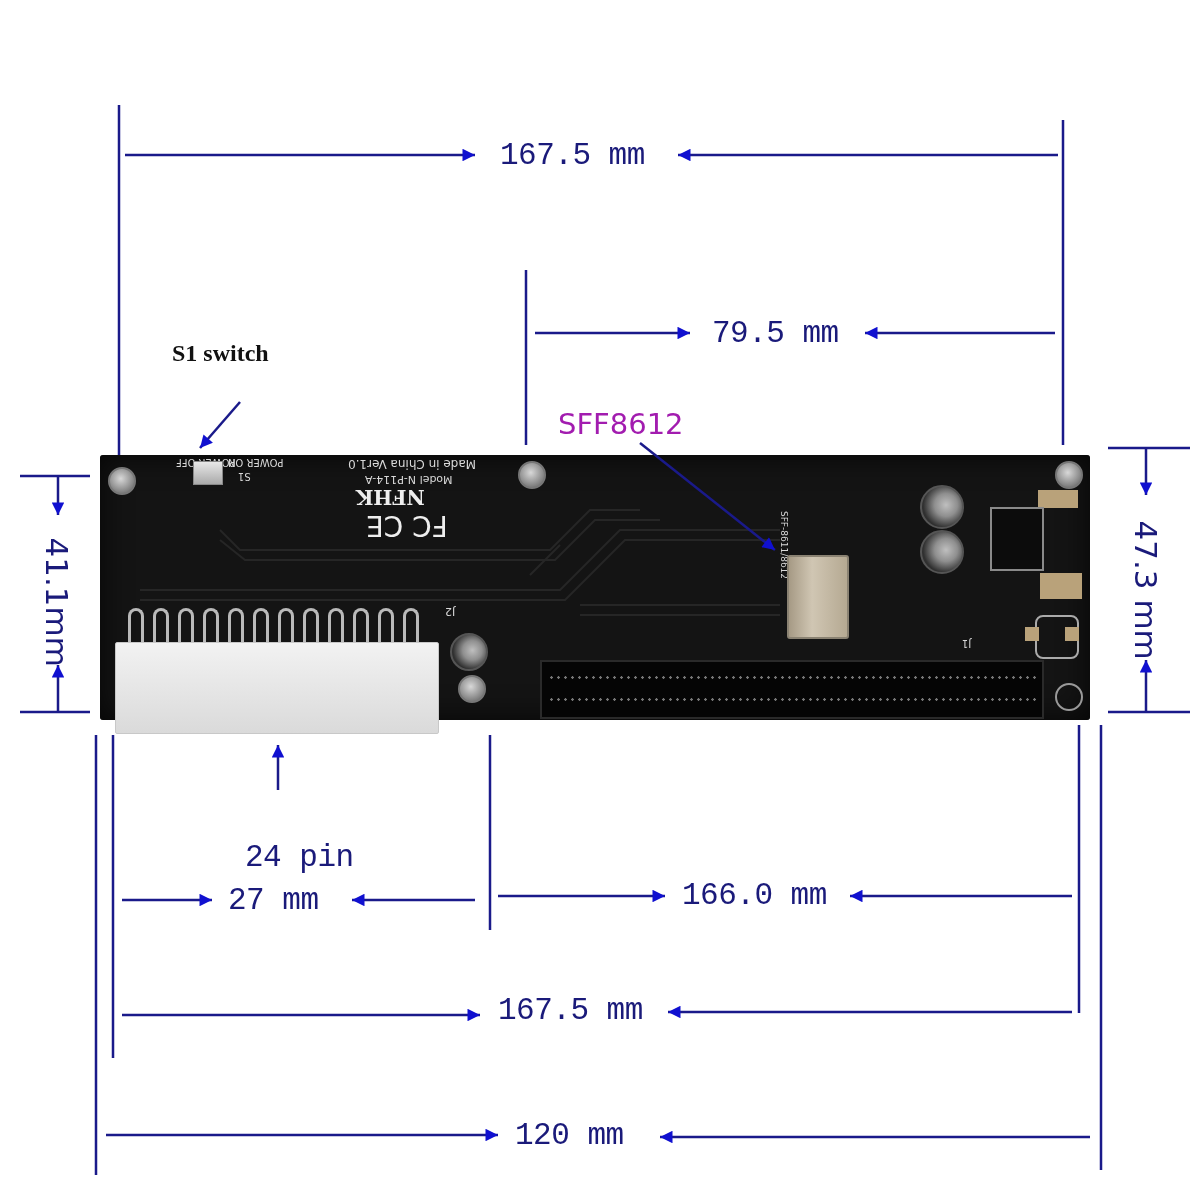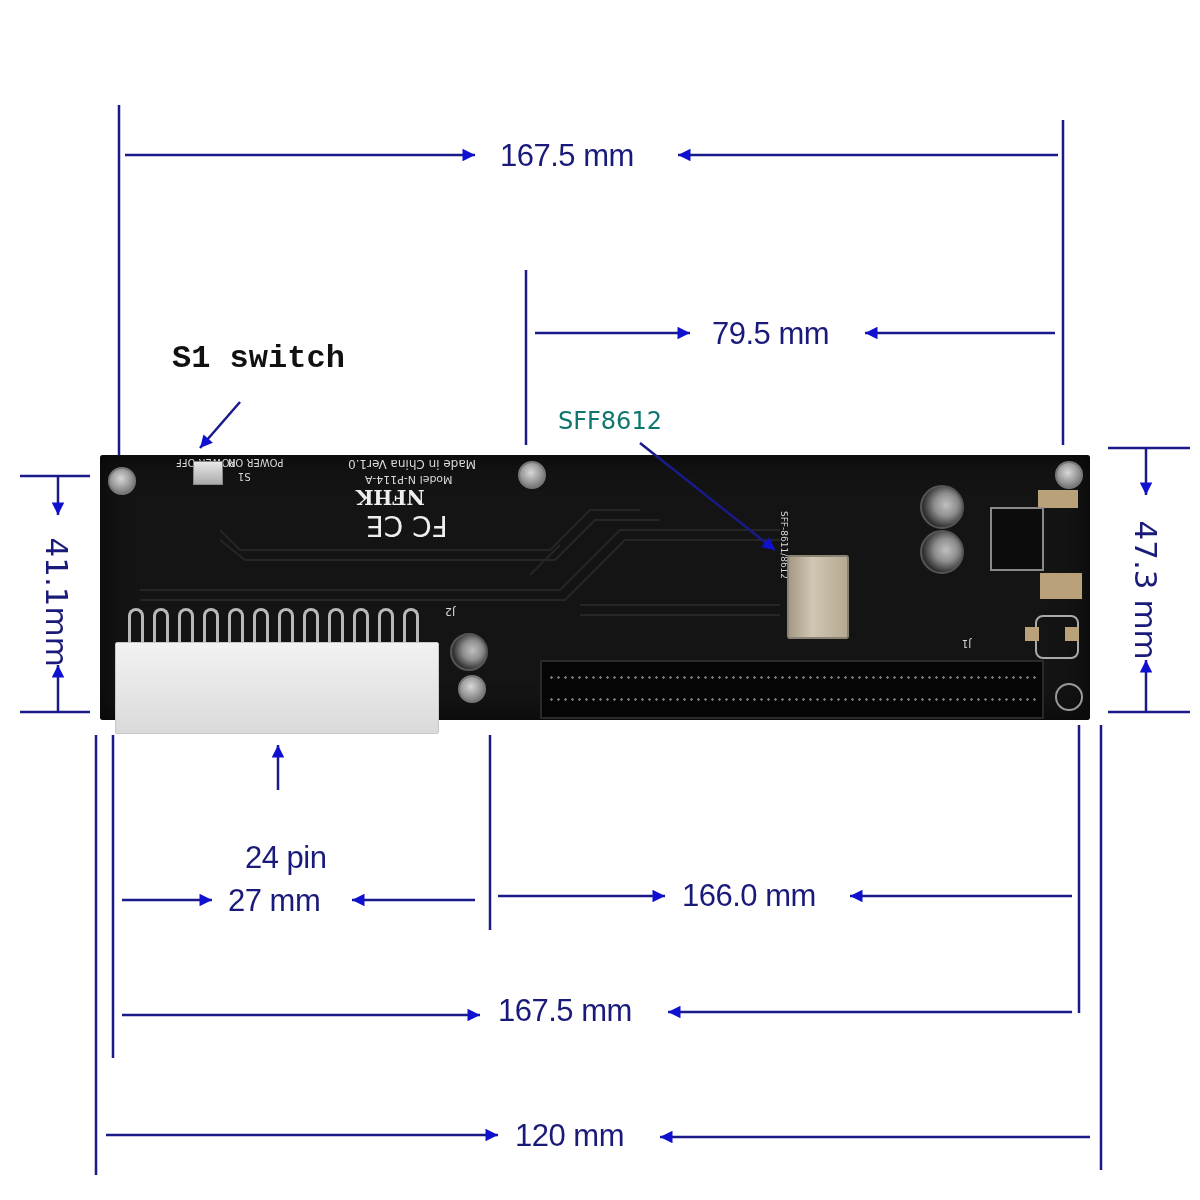--- a/index.html
+++ b/index.html
@@ -1,21 +1,21 @@
 <!DOCTYPE html>
 <html><head>
 <meta charset="utf-8">
 <style>
   html, body { margin: 0; padding: 0; background: #ffffff; }
   body { width: 1200px; height: 1200px; position: relative; overflow: hidden; font-family: "DejaVu Sans", sans-serif; }
   .abs { position: absolute; }
-  .dim-label { position: absolute; color: #1a1a7a; font-size: 31px; line-height: 1; white-space: nowrap; font-family: Liberation Sans, sans-serif; letter-spacing: -0.5px; text-align: center; }
+  .dim-label { position: absolute; color: #1a1a7a; font-size: 31px; line-height: 1; white-space: nowrap; font-family: Liberation Mono, monospace; letter-spacing: -0.5px; text-align: center; }
   .vlabel { position: absolute; color: #1a1a7a; font-size: 31px; line-height: 1; white-space: nowrap; transform-origin: center center; transform: rotate(90deg); font-family: "DejaVu Sans", sans-serif; }
-  .callout-s1 { position: absolute; font-family: Liberation Mono, monospace; font-weight: bold; font-size: 32px; color: #111; white-space: nowrap; }
-  .callout-sff { position: absolute; font-family: "DejaVu Sans", sans-serif; font-size: 24px; color: #0f766e; white-space: nowrap; }
+  .callout-s1 { position: absolute; font-family: Liberation Serif, serif; font-weight: bold; font-size: 24px; color: #111; white-space: nowrap; }
+  .callout-sff { position: absolute; font-family: "DejaVu Sans", sans-serif; font-size: 29px; color: #a21caf; white-space: nowrap; }
   .pcb { position: absolute; left: 100px; top: 455px; width: 990px; height: 265px; background: #141414; border-radius: 3px; box-shadow: inset 0 0 30px rgba(0,0,0,.8); }
   .hole { position: absolute; width: 24px; height: 24px; border-radius: 50%; background: radial-gradient(circle at 45% 40%, #d8d8d8 0%, #9a9a9a 50%, #5a5a5a 100%); border: 2px solid #777; }
   .silk { position: absolute; color: #d8d8d8; font-size: 10px; transform: rotate(180deg); white-space: nowrap; }
   .atx { position: absolute; left: 115px; top: 642px; width: 322px; height: 90px; background: linear-gradient(#f2f2f2, #dadada); border: 1px solid #c8c8c8; border-radius: 2px; }
   .pin { position: absolute; width: 10px; height: 45px; border: 3px solid #b9b9b9; border-bottom: none; border-radius: 8px 8px 0 0; background: transparent; }
   .pcie { position: absolute; left: 540px; top: 660px; width: 500px; height: 55px; background: #050505; border: 2px solid #2a2a2a; }
   .pcie-row { position: absolute; left: 6px; right: 6px; height: 3px; background-image: radial-gradient(circle, #777 1px, transparent 1.5px); background-size: 7px 3px; }
   .sff { position: absolute; left: 787px; top: 555px; width: 58px; height: 80px; background: linear-gradient(90deg, #a69a85, #d0c6b3 40%, #b5a992); border: 2px solid #8a8272; border-radius: 3px; }
   .cap { position: absolute; width: 40px; height: 40px; border-radius: 50%; background: radial-gradient(circle at 60% 45%, #bfbfbf 0%, #8f8f8f 35%, #303030 70%); border: 2px solid #555; }
   .pad { position: absolute; background: #b9a27a; }

